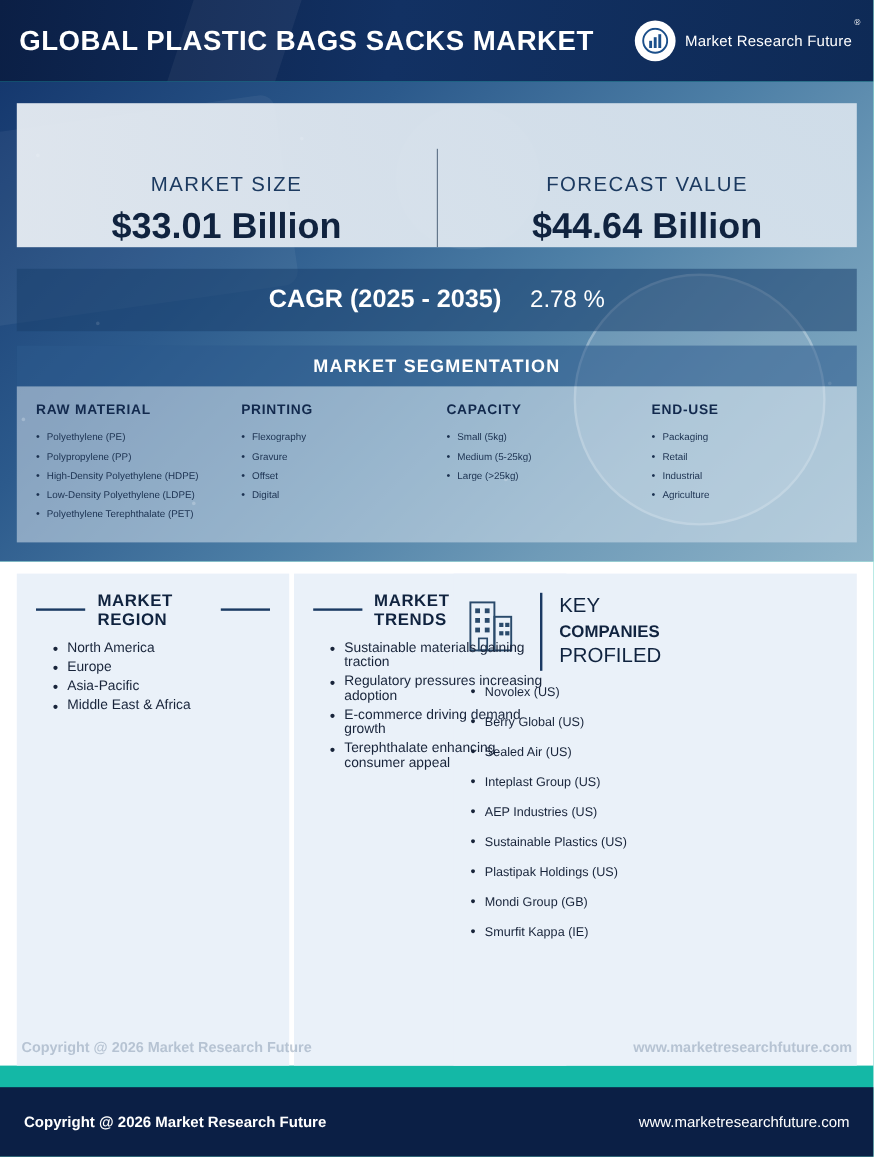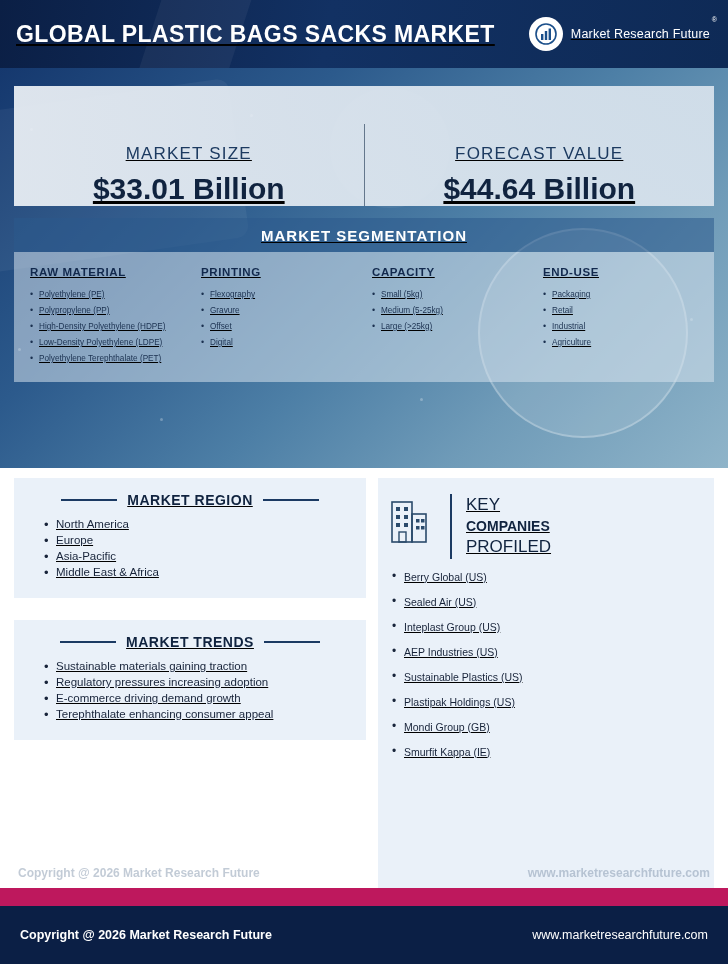--- a/index.html
+++ b/index.html
@@ -5,22 +5,21 @@
   * { box-sizing: border-box; margin: 0; padding: 0; }
   html, body {
     width: 728px; height: 964px;
     font-family: "Liberation Sans", sans-serif;
     background: #ffffff;
     overflow: hidden;
   }
   .page {
     position: relative;
     width: 728px; height: 964px;
-    background: #be185d;
-    text-decoration: underline;
+    background: #14b8a6;
   }
 
   
   .header {
     position: relative;
     height: 68px;
     background: linear-gradient(100deg, #0b1f45 0%, #123163 45%, #0e2a56 100%);
     display: flex;
     align-items: center;
     justify-content: space-between;
@@ -147,21 +146,21 @@
 
   
   .body-area {
     position: relative;
     height: 420px;
     background: #ffffff;
     padding: 10px 14px 0 14px;
     display: flex;
     gap: 12px;
   }
-  .col-left { width: 352px; display: flex; flex-direction: column; gap: 22px; }
+  .col-left { width: 352px; display: flex; flex-direction: row; gap: 4px; }
   .col-right { flex: 1; }
 
   .card {
     background: #eaf1f9;
     padding: 14px 16px 16px 16px;
   }
   .card-title-wrap {
     display: flex; align-items: center; justify-content: center; gap: 10px; margin-bottom: 10px;
   }
   .rule { width: 56px; height: 2px; background: #1b3a63; }
@@ -254,20 +253,24 @@
         <div class="lbl">MARKET SIZE</div>
         <div class="val">$33.01 Billion</div>
       </div>
       <div class="stat-div"></div>
       <div class="stat">
         <div class="lbl">FORECAST VALUE</div>
         <div class="val">$44.64 Billion</div>
       </div>
     </div>
 
+    <div class="cagr-band">
+      <div class="cagr-label">CAGR (2025 - 2035)</div>
+      <div class="cagr-value">2.78 %</div>
+    </div>
 
     <div class="seg-band">
       <div class="seg-title">MARKET SEGMENTATION</div>
     </div>
 
     <div class="seg-cols">
       <div class="seg-col">
         <h4>RAW MATERIAL</h4>
         <ul>
           <li>Polyethylene (PE)</li>
@@ -360,20 +363,21 @@
               <rect x="19" y="38" width="7" height="10" fill="none" stroke="#2a4a6b" stroke-width="1.4"></rect>
             </svg>
           </span>
           <div class="kc-text">
             <div class="kc-1">KEY</div>
             <div class="kc-2">COMPANIES</div>
             <div class="kc-3">PROFILED</div>
           </div>
         </div>
         <ul>
+          <li>Novolex (US)</li>
           <li>Berry Global (US)</li>
           <li>Sealed Air (US)</li>
           <li>Inteplast Group (US)</li>
           <li>AEP Industries (US)</li>
           <li>Sustainable Plastics (US)</li>
           <li>Plastipak Holdings (US)</li>
           <li>Mondi Group (GB)</li>
           <li>Smurfit Kappa (IE)</li>
         </ul>
       </div>

